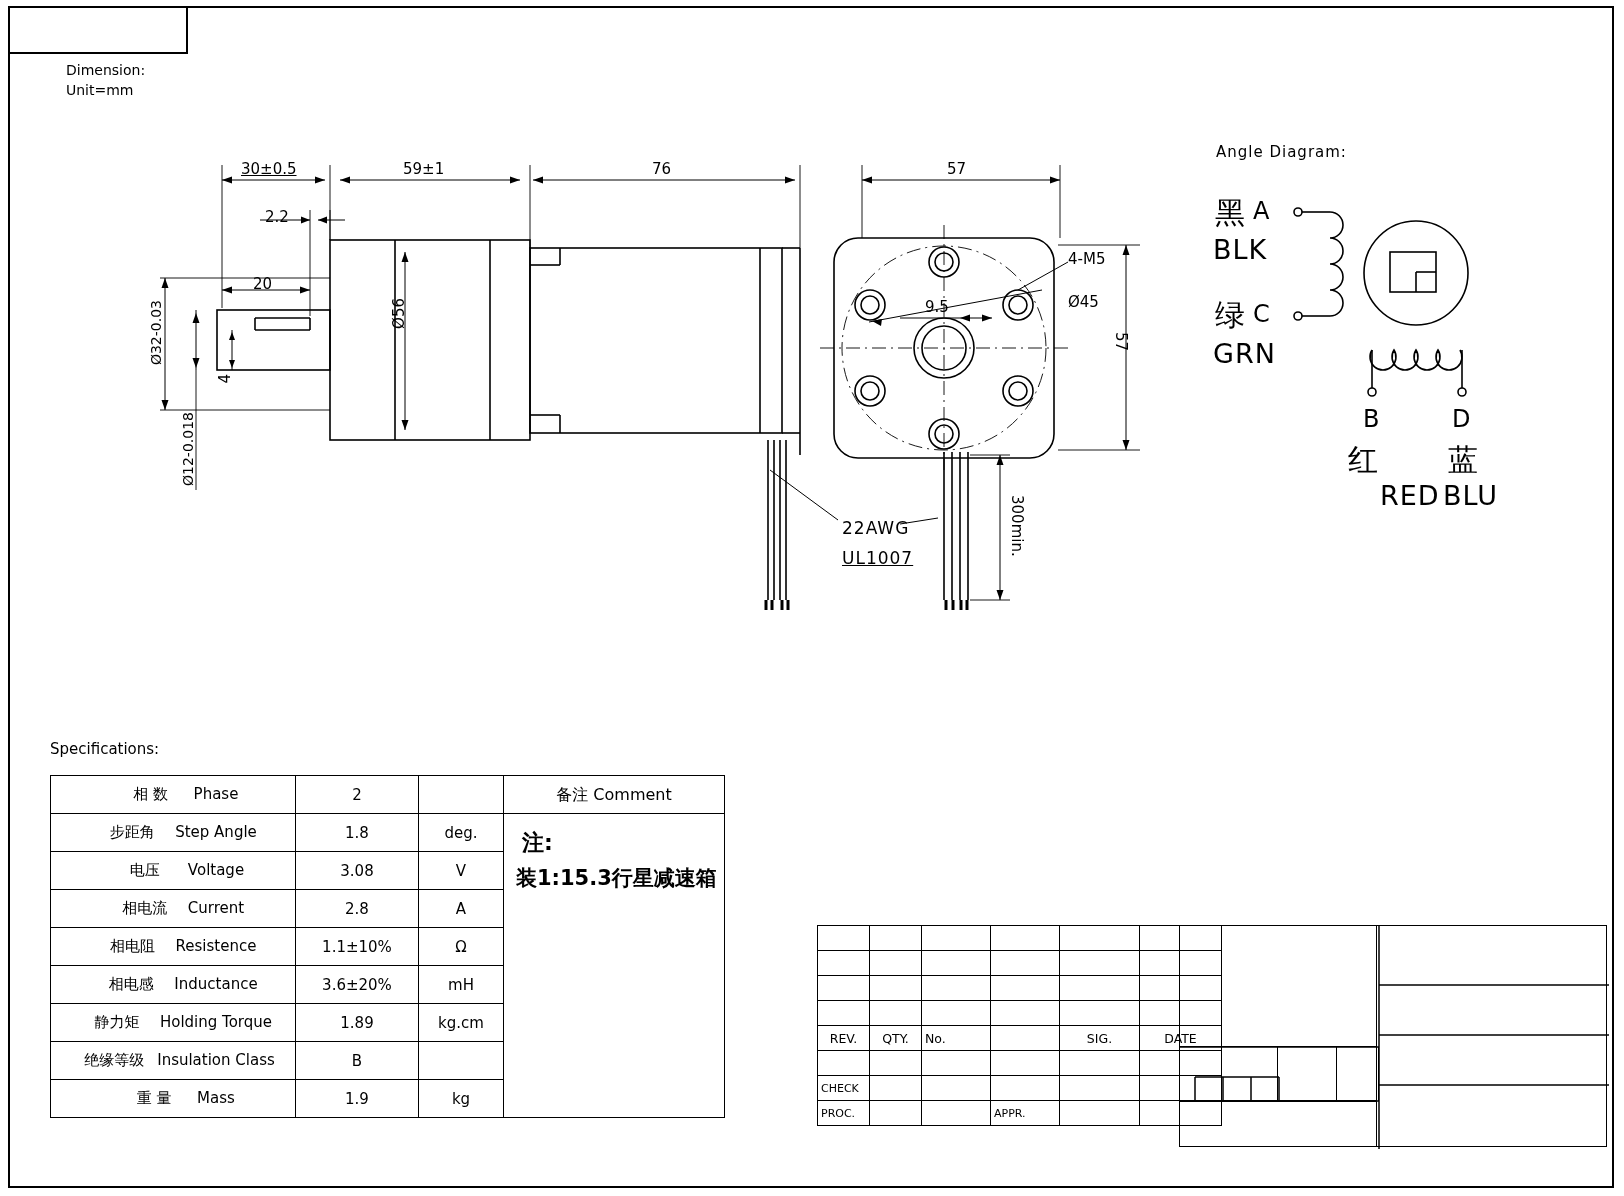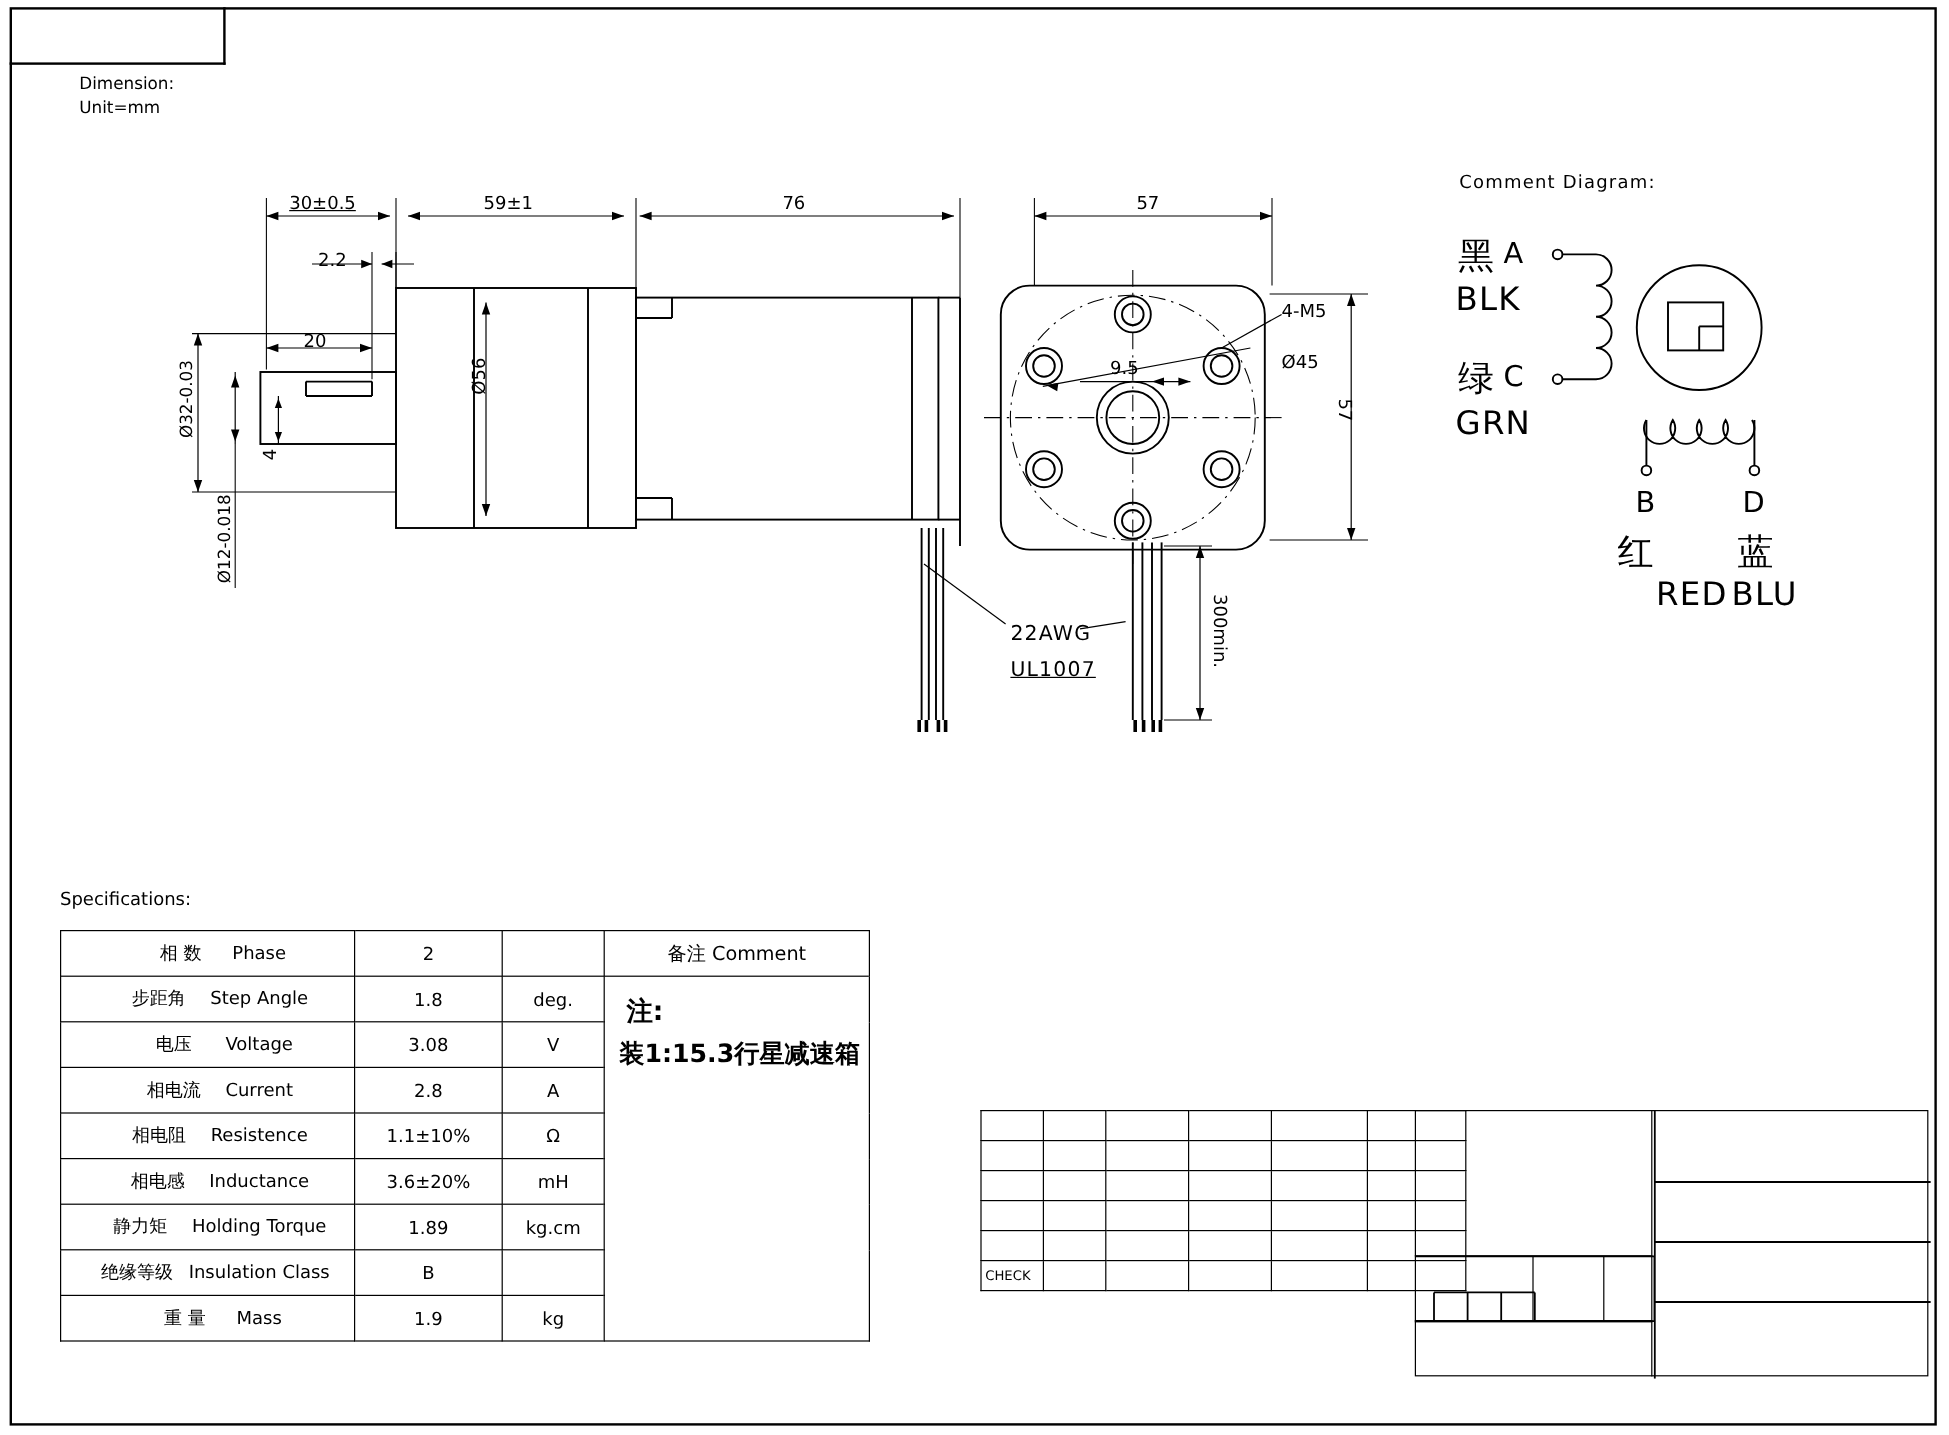--- a/index.html
+++ b/index.html
@@ -27,21 +27,21 @@
 </head>
 <body>
 
 <div class="page">
 
   <div class="frame"></div>
   <div class="corner-box"></div>
 
   <div class="t" style="left:66px;top:62px;font-size:14px;">Dimension:</div>
   <div class="t" style="left:66px;top:82px;font-size:14px;">Unit=mm</div>
-  <div class="t" style="left:1216px;top:143px;font-size:15px;letter-spacing:1px;">Comment Diagram:</div>
+  <div class="t" style="left:1216px;top:143px;font-size:15px;letter-spacing:1px;">Angle Diagram:</div>
 
   <svg width="1624" height="1196" viewBox="0 0 1624 1196">
     <g fill="none" stroke="#000" stroke-width="1.6">
 
       <rect x="330" y="240" width="200" height="200"></rect>
       <line x1="395" y1="240" x2="395" y2="440"></line>
       <line x1="490" y1="240" x2="490" y2="440"></line>
 
       <rect x="217" y="310" width="113" height="60"></rect>
       <line x1="255" y1="318" x2="310" y2="318"></line>
@@ -311,33 +311,49 @@
       </tr>
       <tr>
         <td></td>
             <td></td>
             <td></td>
             <td></td>
             <td></td>
             <td></td>
       </tr>
       <tr>
+        <td style="text-align:center;">REV.</td>
+        <td style="text-align:center;">QTY.</td>
+        <td>No.</td>
+        <td></td>
+        <td style="text-align:center;">SIG.</td>
+        <td style="text-align:center;">DATE</td>
+      </tr>
+      <tr>
         <td></td>
             <td></td>
             <td></td>
             <td></td>
             <td></td>
             <td></td>
       </tr>
       <tr>
         <td style="font-size:11px;">CHECK</td>
         <td></td>
             <td></td>
             <td></td>
             <td></td>
+            <td></td>
+      </tr>
+      <tr>
+        <td style="font-size:11px;">PROC.</td>
+        <td></td>
+            <td></td>
+        <td style="font-size:11px;">APPR.</td>
+        <td></td>
             <td></td>
       </tr>
     </tbody>
       </table>
 
     <div style="position:absolute;left:362px;top:0;width:428px;height:222px;border:1.5px solid #000;box-sizing:border-box;"></div>
     <div style="position:absolute;left:362px;top:0;width:198px;height:122px;border-right:1.5px solid #000;border-bottom:1.5px solid #000;box-sizing:border-box;"></div>
 
     <div style="position:absolute;left:362px;top:122px;width:198px;height:54px;border-right:1.5px solid #000;border-bottom:1.5px solid #000;box-sizing:border-box;"></div>
 

